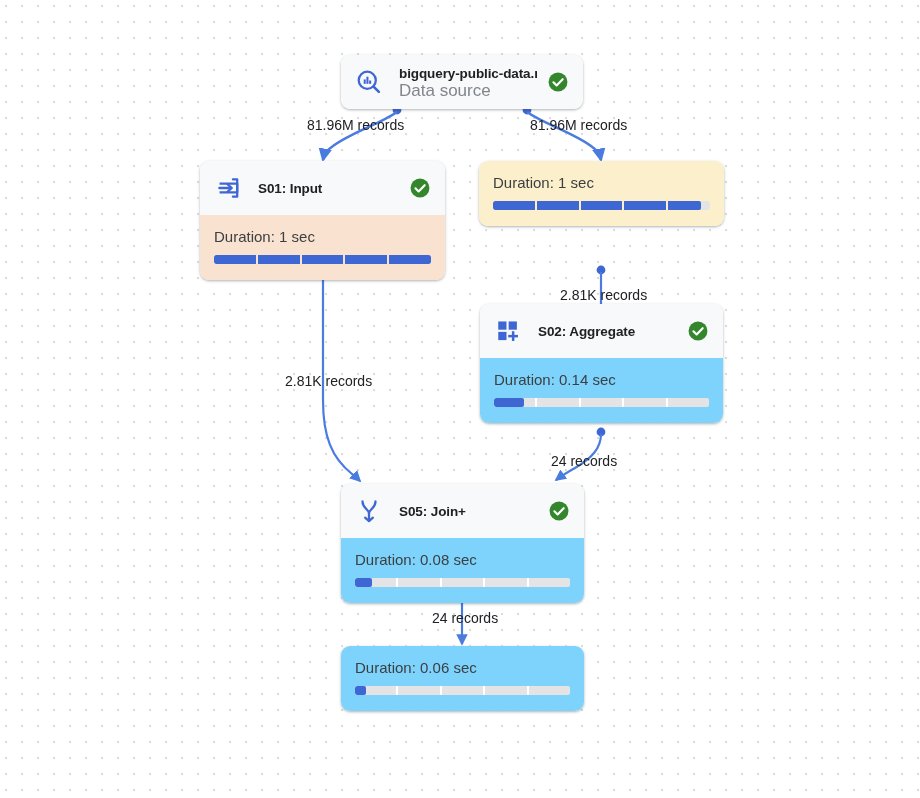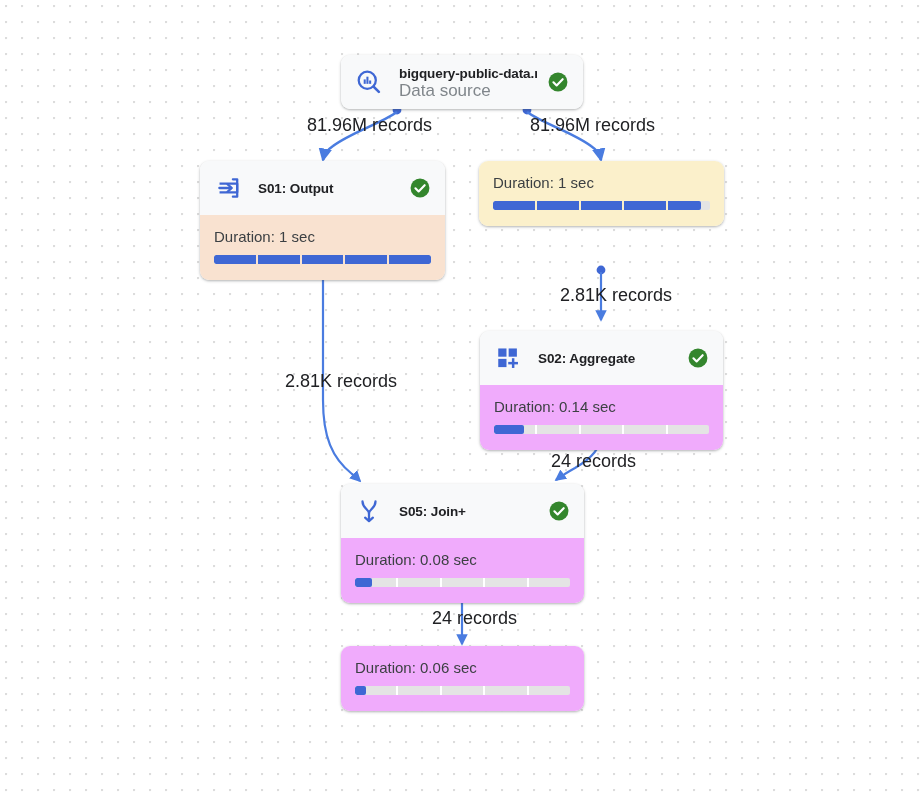--- a/index.html
+++ b/index.html
@@ -79,21 +79,21 @@
   }
 
   .status {
     flex: 0 0 22px;
     width: 22px; height: 22px;
     margin-left: 10px;
   }
 
   .node-body {
     padding: 14px 14px 16px 14px;
-    background: #f0abfc;
+    background: #7dd3fc;
   }
 
   .node-body.peach { background: #f9e2d0; }
   .node-body.cream { background: #fbf0cb; }
 
   .duration {
     font-size: 15px;
     color: #3c4043;
     margin-bottom: 11px;
     line-height: 15px;
@@ -124,28 +124,28 @@
   .node-body.peach .bar .seps i { border-right-color: #f9e2d0; }
   .node-body.cream .bar .seps i { border-right-color: #fbf0cb; }
   .bar .seps i:last-child { border-right: none; }
 
   
   #node-datasource { left: 341px; top: 55px;  width: 242px; }
   #node-datasource .node-head { height: 54px; }
 
   #node-s01 { left: 200px; top: 161px; width: 245px; }
   #node-s00 { left: 479px; top: 161px; width: 245px; }
-  #node-s02 { left: 480px; top: 331px; width: 243px; }
+  #node-s02 { left: 480px; top: 304px; width: 243px; }
   #node-s05 { left: 341px; top: 484px; width: 243px; }
   #node-s06 { left: 341px; top: 646px; width: 243px; }
 
   
   .edge-label {
     position: absolute;
-    font-size: 18px;
+    font-size: 14px;
     color: #202124;
     white-space: nowrap;
     line-height: 15px;
   }
 
   svg { display: block; }
 </style>
 </head>
 <body>
 
@@ -229,21 +229,21 @@
     <div class="node-head">
       <span class="icon">
         <svg width="26" height="26" viewBox="0 0 24 24">
           <path d="M16.5 4 H20.5 V20 H16.5" fill="none" stroke="#3f67d4" stroke-width="2.1" stroke-linecap="round" stroke-linejoin="round"></path>
           <path d="M4.2 8 H20.5 V16 H4.2" fill="none" stroke="#3f67d4" stroke-width="2.1" stroke-linejoin="round"></path>
           <line x1="4" y1="12" x2="15" y2="12" stroke="#3f67d4" stroke-width="2.1" stroke-linecap="round"></line>
           <path d="M11.5 8.4 L15.4 12 L11.5 15.6" fill="none" stroke="#3f67d4" stroke-width="2.1" stroke-linecap="round" stroke-linejoin="round"></path>
         </svg>
       </span>
       <span class="titles">
-        <span class="node-title">S01: Output</span>
+        <span class="node-title">S01: Input</span>
       </span>
       <span class="status">
         <svg width="22" height="22" viewBox="0 0 24 24">
           <circle cx="12" cy="12" r="10.3" fill="#34862d"></circle>
           <path d="M7 12.3 L10.5 15.8 L17.1 8.9" fill="none" stroke="#ffffff" stroke-width="2.3" stroke-linecap="round" stroke-linejoin="round"></path>
         </svg>
       </span>
     </div>
     <div class="node-body peach">
       <div class="duration">Duration: 1 sec</div>

